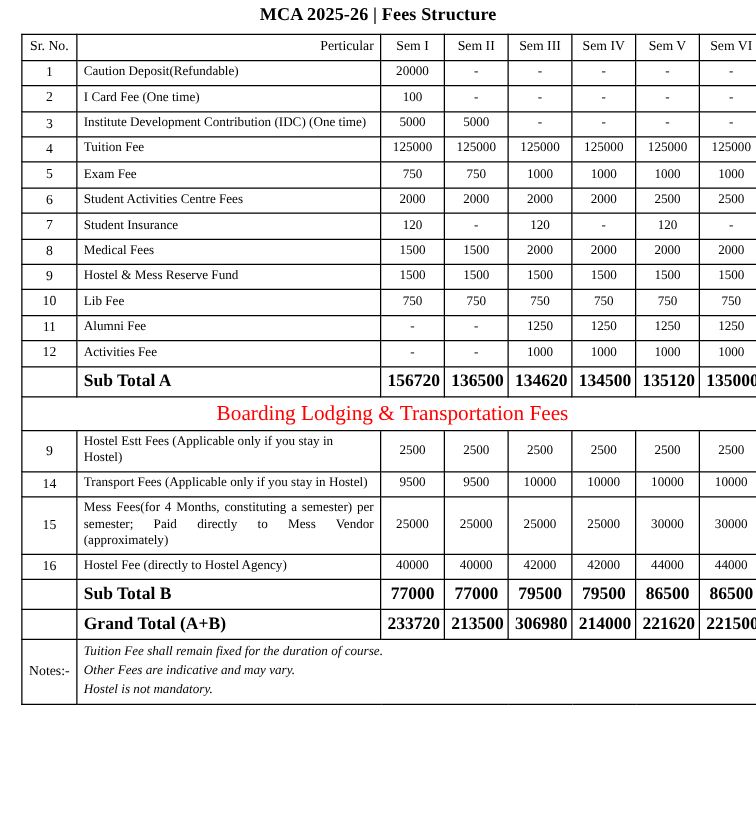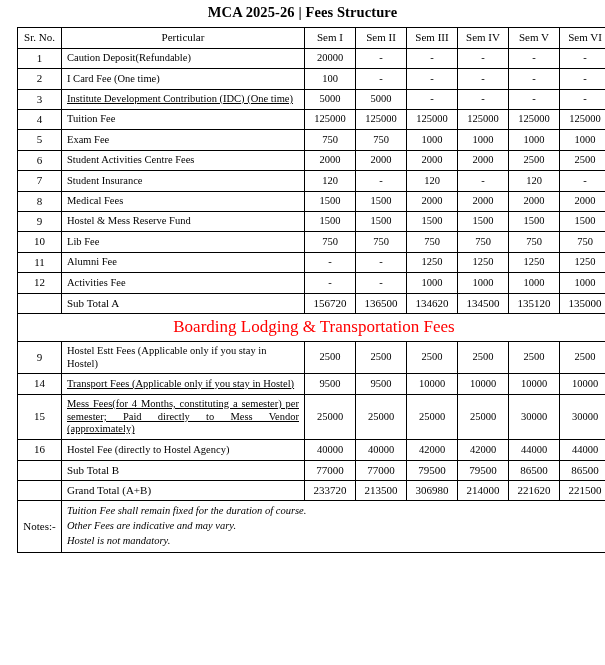--- a/index.html
+++ b/index.html
@@ -55,43 +55,42 @@
   col.c-s6   { width: 51px; }
 
   thead th {
     font-weight: bold;
     text-align: center;
     font-size: 11px;
     padding-top: 5px;
     padding-bottom: 5px;
   }
   thead th.part-head {
-    text-align: center;
+    text-align: right;
   }
 
   td.sr {
     text-align: center;
     font-weight: bold;
     font-size: 11px;
   }
   td.part {
     text-align: left;
   }
   td.part.justify {
     text-align: justify;
     text-align-last: left;
-    text-decoration: underline;
   }
   td.num {
     text-align: center;
     font-size: 10.5px;
   }
   tr.total td {
-    font-weight: normal;
-    font-size: 11px;
+    font-weight: bold;
+    font-size: 14px;
   }
   tr.total td.part {
     text-align: left;
   }
   td.section-head {
     color: #FF0000;
     font-weight: bold;
     font-size: 17px;
     text-align: center;
     padding-top: 6px;

